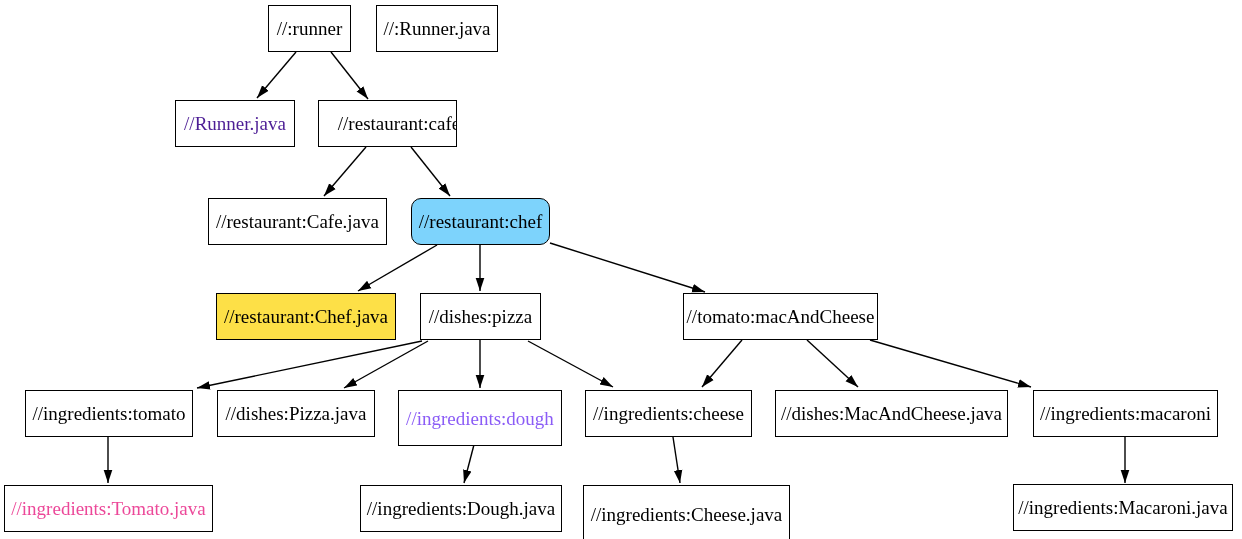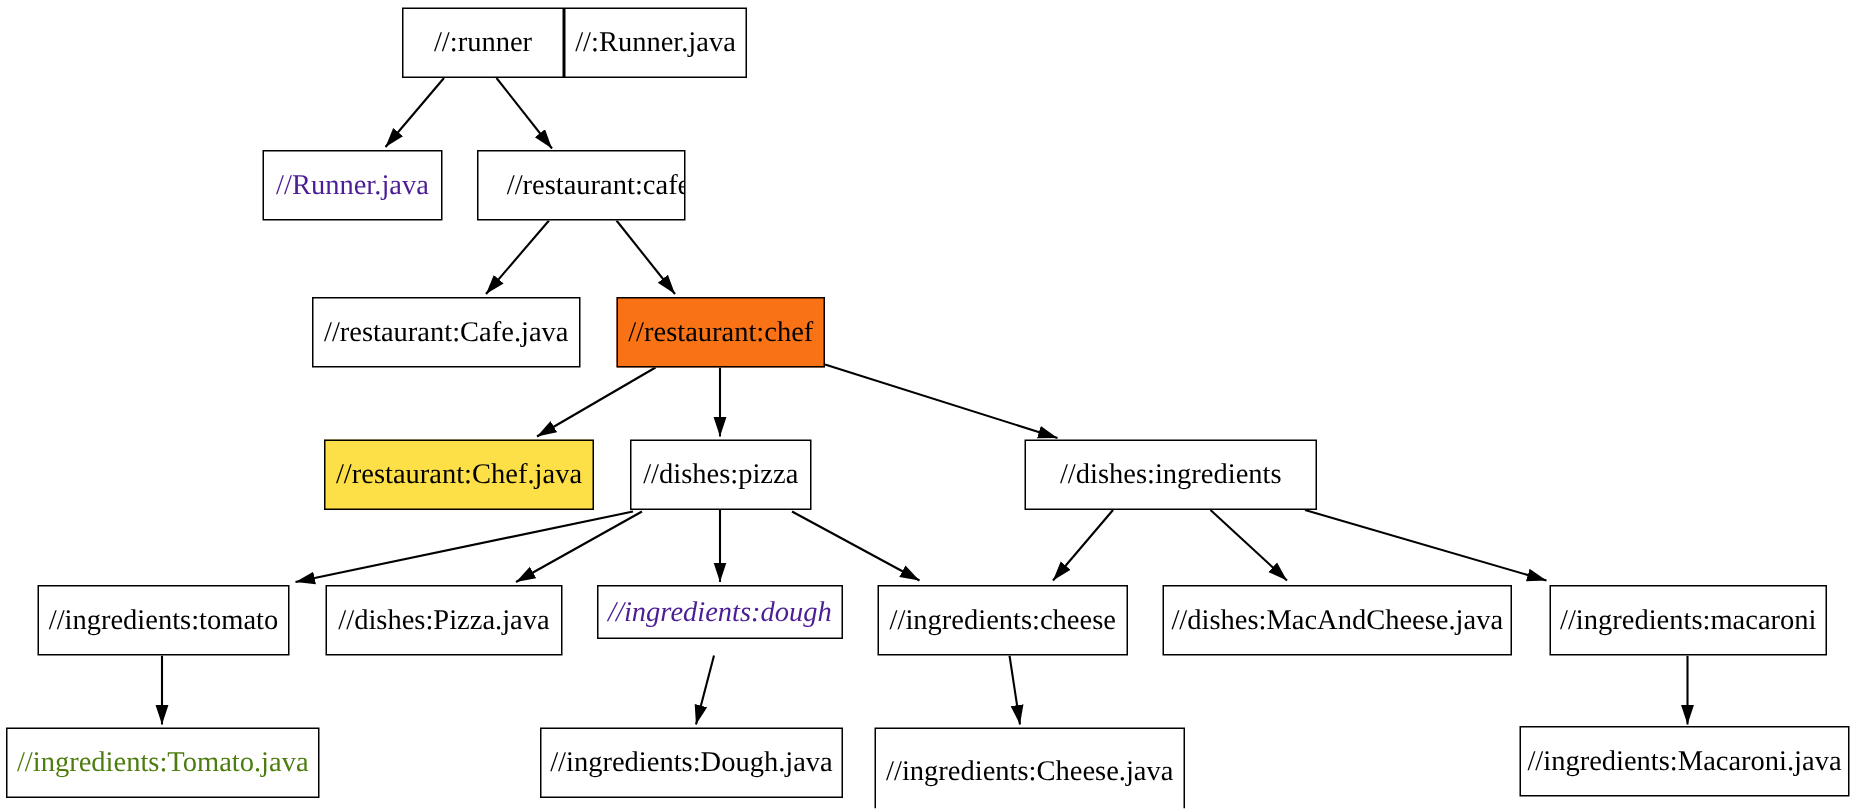--- a/index.html
+++ b/index.html
@@ -54,33 +54,33 @@
       <line x1="528" y1="341" x2="613" y2="387" stroke="#000000" stroke-width="1.4" marker-end="url(#arrowhead)"></line>
       <line x1="742" y1="340" x2="702" y2="387" stroke="#000000" stroke-width="1.4" marker-end="url(#arrowhead)"></line>
       <line x1="807" y1="340" x2="858" y2="387" stroke="#000000" stroke-width="1.4" marker-end="url(#arrowhead)"></line>
       <line x1="870" y1="340" x2="1031" y2="387" stroke="#000000" stroke-width="1.4" marker-end="url(#arrowhead)"></line>
       <line x1="108" y1="437" x2="108" y2="483" stroke="#000000" stroke-width="1.4" marker-end="url(#arrowhead)"></line>
       <line x1="476" y1="437" x2="464" y2="483" stroke="#000000" stroke-width="1.4" marker-end="url(#arrowhead)"></line>
       <line x1="673" y1="437" x2="680" y2="483" stroke="#000000" stroke-width="1.4" marker-end="url(#arrowhead)"></line>
       <line x1="1125" y1="437" x2="1125" y2="483" stroke="#000000" stroke-width="1.4" marker-end="url(#arrowhead)"></line>
     </svg>
   <div id="node-layer">
-      <div class="node" style="left: 268px; top: 5px; width: 108px; height: 47px; background: rgb(255, 255, 255); border-color: rgb(0, 0, 0); color: rgb(0, 0, 0);">//:runner</div>
+      <div class="node" style="left: 268px; top: 5px; width: 83px; height: 47px; background: rgb(255, 255, 255); border-color: rgb(0, 0, 0); color: rgb(0, 0, 0);">//:runner</div>
       <div class="node" style="left: 376px; top: 5px; width: 122px; height: 47px; background: rgb(255, 255, 255); border-color: rgb(0, 0, 0); color: rgb(0, 0, 0);">//:Runner.java</div>
       <div class="node" style="left: 175px; top: 100px; width: 120px; height: 47px; background: rgb(255, 255, 255); border-color: rgb(0, 0, 0); color: #4c1d95;">//Runner.java</div>
       <div class="node" style="left: 318px; top: 100px; width: 139px; height: 47px; background: rgb(255, 255, 255); border-color: rgb(0, 0, 0); color: rgb(0, 0, 0); padding-left: 23px;">//restaurant:cafe</div>
       <div class="node" style="left: 208px; top: 198px; width: 179px; height: 47px; background: rgb(255, 255, 255); border-color: rgb(0, 0, 0); color: rgb(0, 0, 0);">//restaurant:Cafe.java</div>
-      <div class="node" style="left: 411px; top: 198px; width: 139px; height: 47px; background: #f97316; border-color: rgb(0, 0, 0); color: rgb(0, 0, 0);">//restaurant:chef</div>
+      <div class="node" style="left: 411px; top: 198px; width: 139px; height: 47px; background: #7dd3fc; border-color: rgb(0, 0, 0); color: rgb(0, 0, 0); border-radius: 10px;">//restaurant:chef</div>
       <div class="node" style="left: 216px; top: 293px; width: 180px; height: 47px; background: #fde047; border-color: rgb(0, 0, 0); color: rgb(0, 0, 0);">//restaurant:Chef.java</div>
       <div class="node" style="left: 420px; top: 293px; width: 121px; height: 47px; background: rgb(255, 255, 255); border-color: rgb(0, 0, 0); color: rgb(0, 0, 0);">//dishes:pizza</div>
-      <div class="node" style="left: 683px; top: 293px; width: 195px; height: 47px; background: rgb(255, 255, 255); border-color: rgb(0, 0, 0); color: rgb(0, 0, 0);">//dishes:ingredients</div>
+      <div class="node" style="left: 683px; top: 293px; width: 195px; height: 47px; background: rgb(255, 255, 255); border-color: rgb(0, 0, 0); color: rgb(0, 0, 0);">//tomato:macAndCheese</div>
       <div class="node" style="left: 25px; top: 390px; width: 168px; height: 47px; background: rgb(255, 255, 255); border-color: rgb(0, 0, 0); color: rgb(0, 0, 0);">//ingredients:tomato</div>
       <div class="node" style="left: 217px; top: 390px; width: 158px; height: 47px; background: rgb(255, 255, 255); border-color: rgb(0, 0, 0); color: rgb(0, 0, 0);">//dishes:Pizza.java</div>
-      <div class="node" style="left: 398px; top: 390px; width: 164px; height: 36px; background: rgb(255, 255, 255); border-color: rgb(0, 0, 0); color: #4c1d95; font-style: italic;">//ingredients:dough</div>
+      <div class="node" style="left: 398px; top: 390px; width: 164px; height: 56px; background: rgb(255, 255, 255); border-color: rgb(0, 0, 0); color: #8b5cf6;">//ingredients:dough</div>
       <div class="node" style="left: 585px; top: 390px; width: 167px; height: 47px; background: rgb(255, 255, 255); border-color: rgb(0, 0, 0); color: rgb(0, 0, 0);">//ingredients:cheese</div>
       <div class="node" style="left: 775px; top: 390px; width: 233px; height: 47px; background: rgb(255, 255, 255); border-color: rgb(0, 0, 0); color: rgb(0, 0, 0);">//dishes:MacAndCheese.java</div>
       <div class="node" style="left: 1033px; top: 390px; width: 185px; height: 47px; background: rgb(255, 255, 255); border-color: rgb(0, 0, 0); color: rgb(0, 0, 0);">//ingredients:macaroni</div>
-      <div class="node" style="left: 4px; top: 485px; width: 209px; height: 47px; background: rgb(255, 255, 255); border-color: rgb(0, 0, 0); color: #4d7c0f;">//ingredients:Tomato.java</div>
+      <div class="node" style="left: 4px; top: 485px; width: 209px; height: 47px; background: rgb(255, 255, 255); border-color: rgb(0, 0, 0); color: #ec4899;">//ingredients:Tomato.java</div>
       <div class="node" style="left: 360px; top: 485px; width: 202px; height: 47px; background: rgb(255, 255, 255); border-color: rgb(0, 0, 0); color: rgb(0, 0, 0);">//ingredients:Dough.java</div>
       <div class="node" style="left: 583px; top: 485px; width: 207px; height: 59px; background: rgb(255, 255, 255); border-color: rgb(0, 0, 0); color: rgb(0, 0, 0);">//ingredients:Cheese.java</div>
       <div class="node" style="left: 1013px; top: 484px; width: 220px; height: 47px; background: rgb(255, 255, 255); border-color: rgb(0, 0, 0); color: rgb(0, 0, 0);">//ingredients:Macaroni.java</div>
     </div>
 </div>
 
 </body></html>

